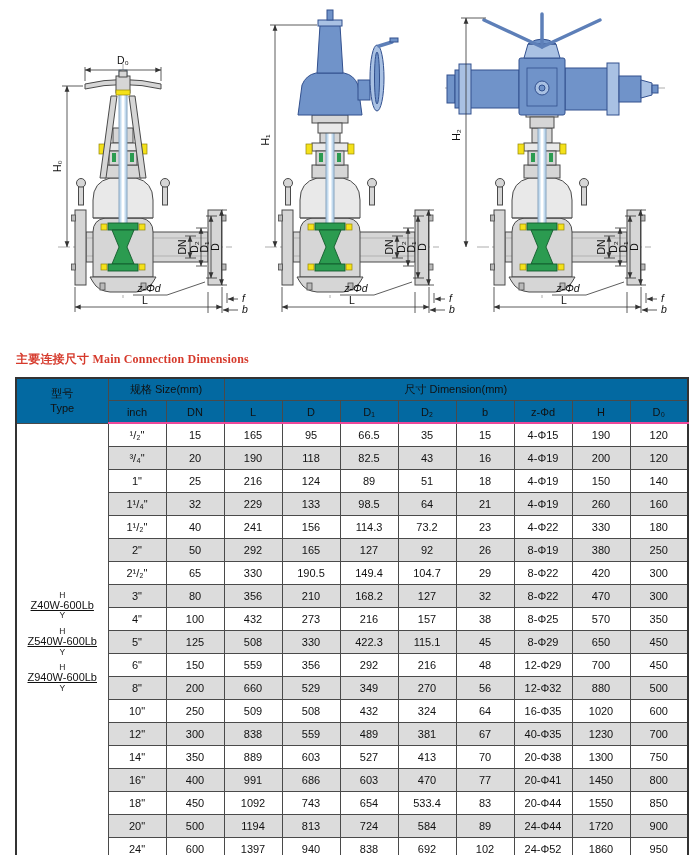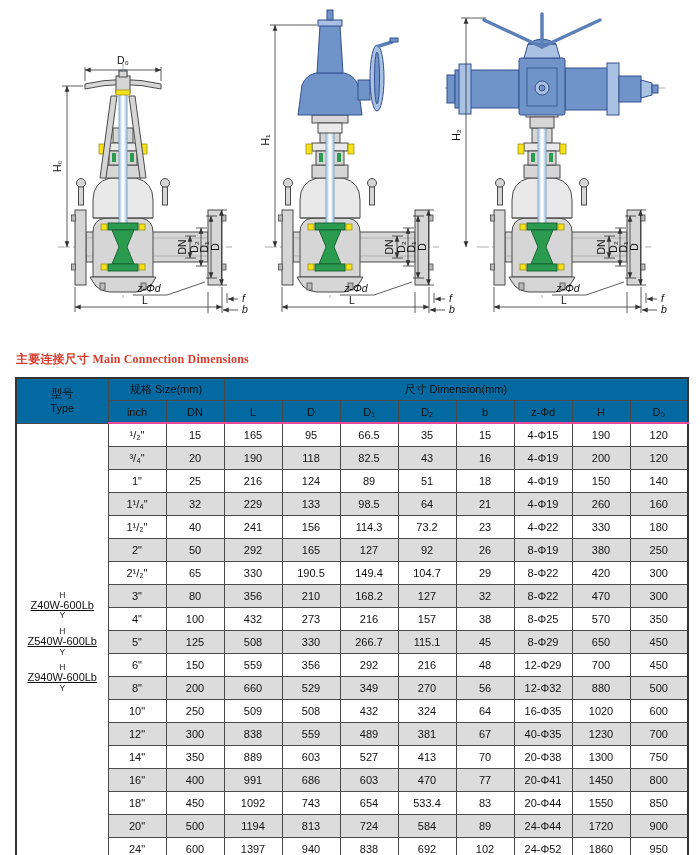--- a/index.html
+++ b/index.html
@@ -385,21 +385,21 @@
             <td>38</td>
             <td>8-Φ25</td>
             <td>570</td>
             <td>350</td>
           </tr>
           <tr class="alt">
             <td>5"</td>
             <td>125</td>
             <td>508</td>
             <td>330</td>
-            <td>266.7</td>
+            <td>422.3</td>
             <td>115.1</td>
             <td>45</td>
             <td>8-Φ29</td>
             <td>650</td>
             <td>450</td>
           </tr>
           <tr>
             <td>6"</td>
             <td>150</td>
             <td>559</td>

